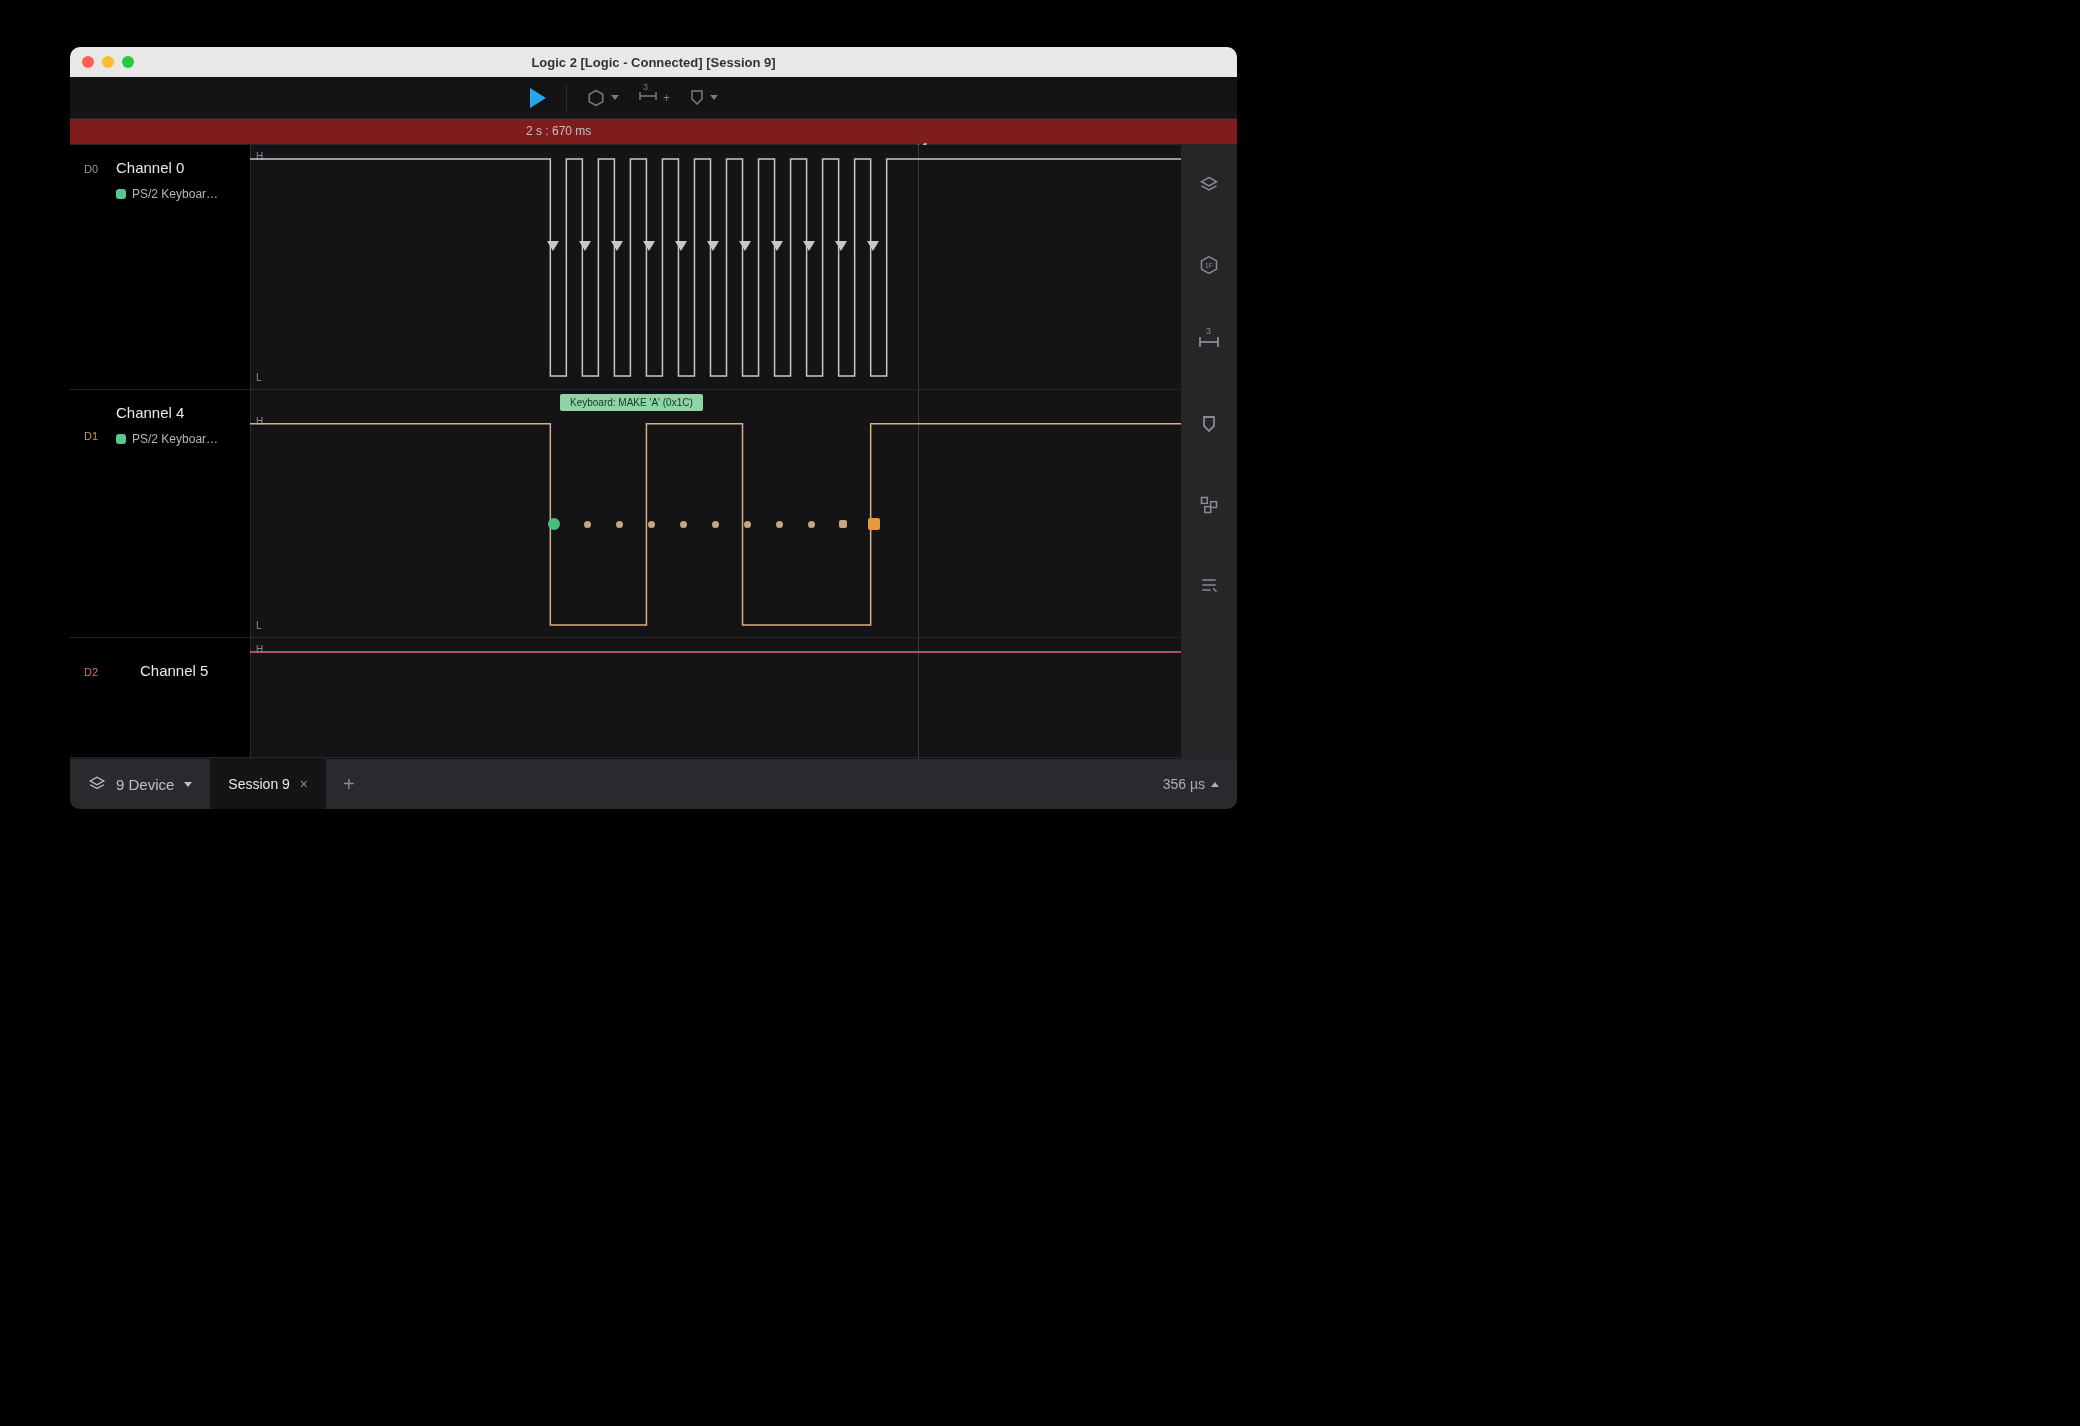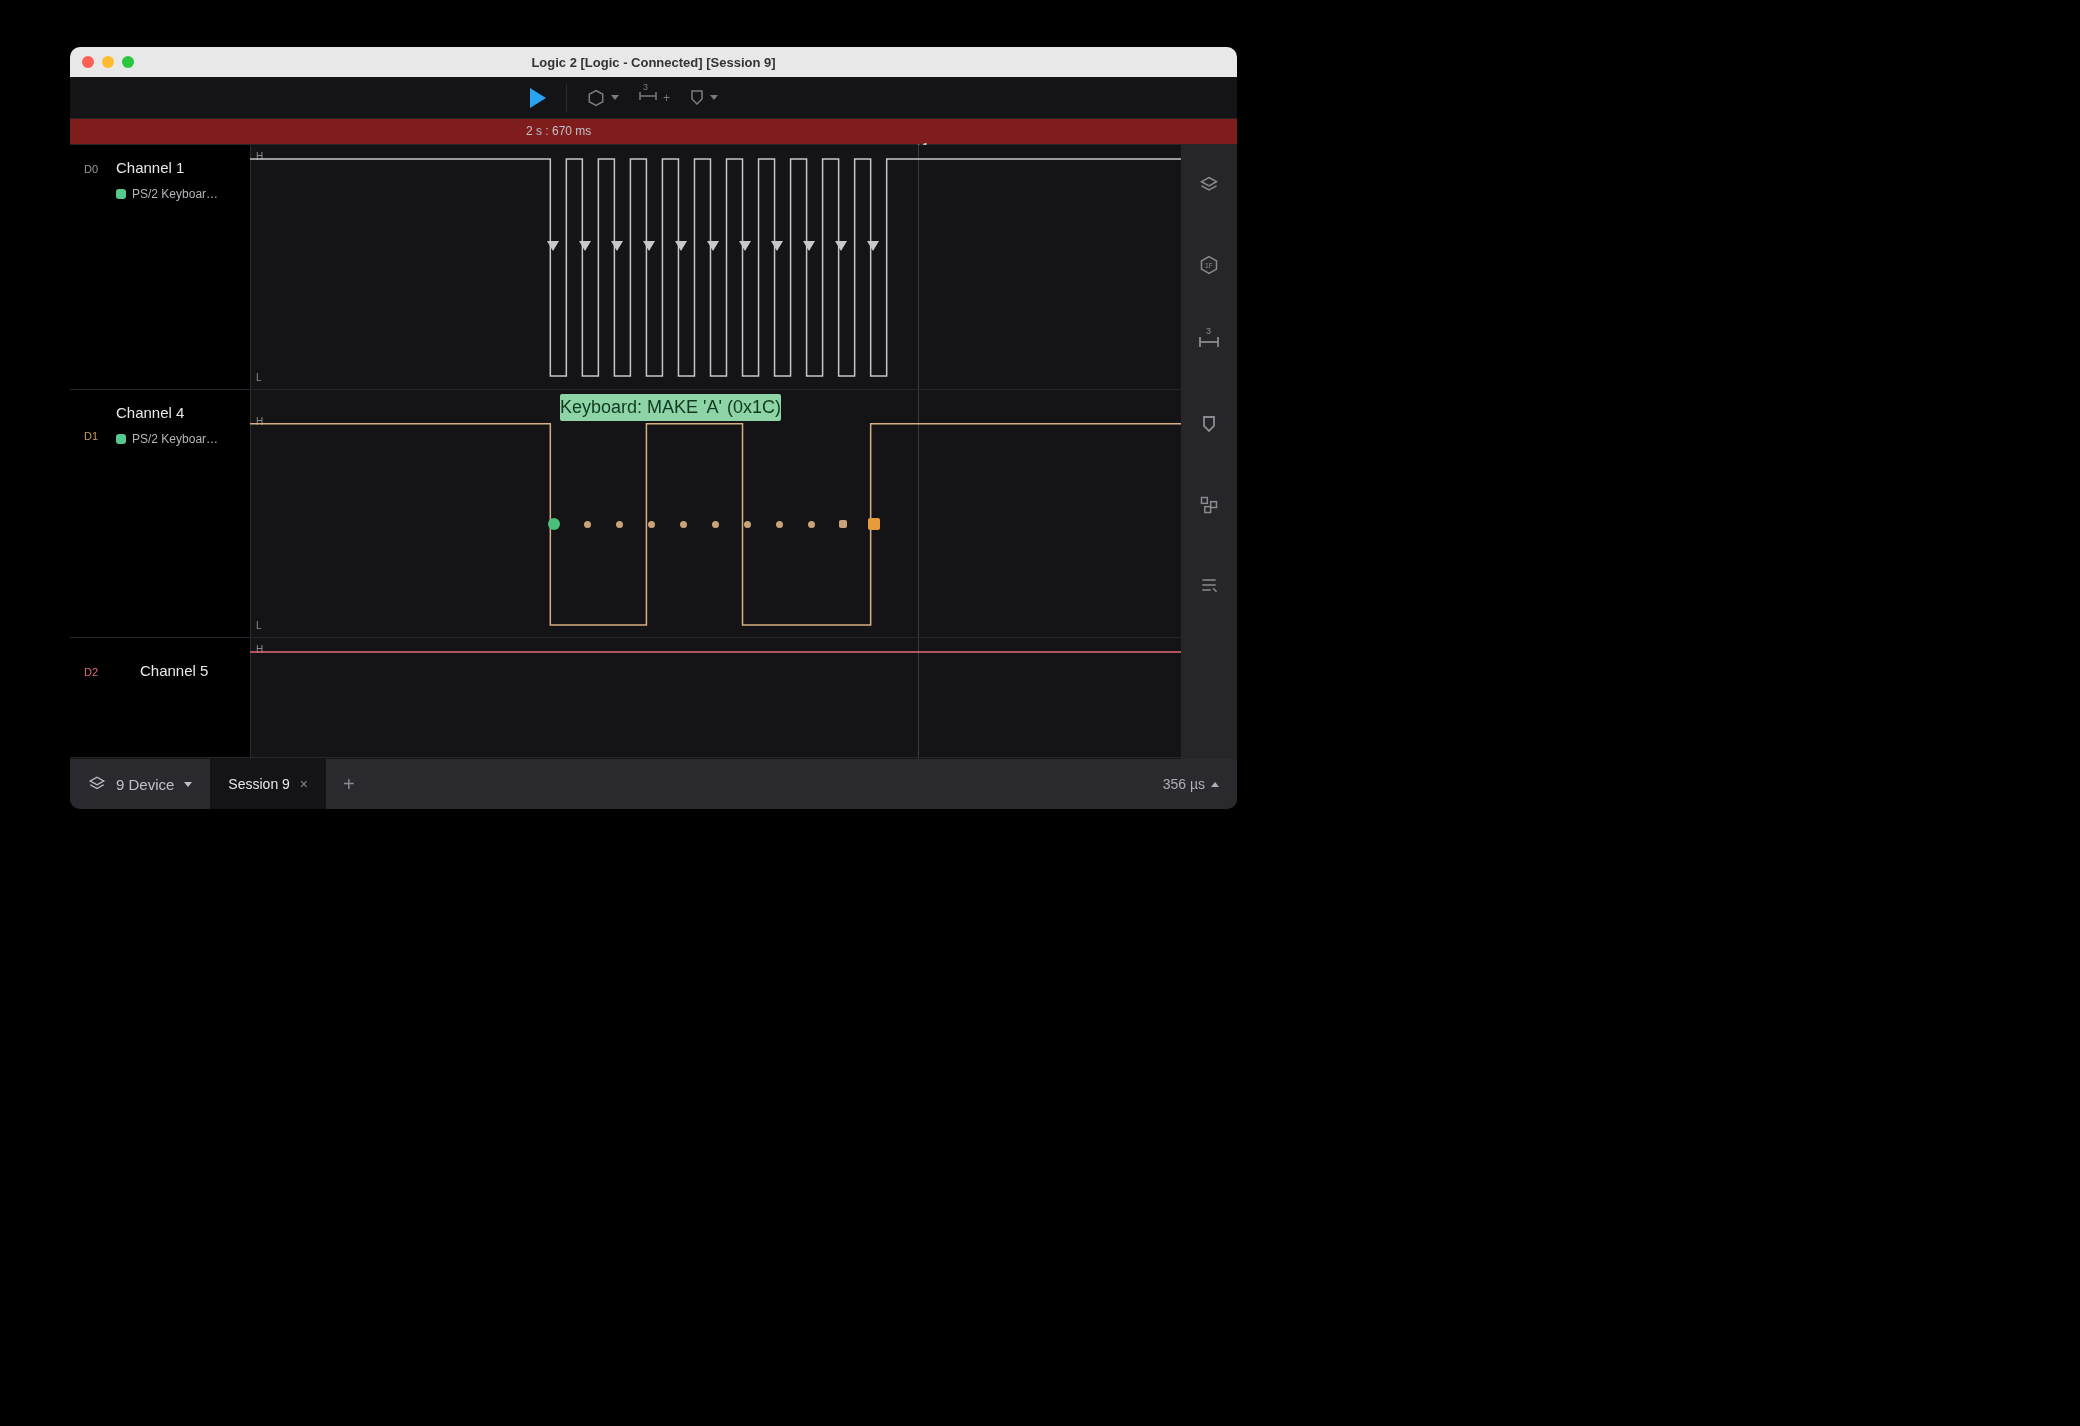--- a/index.html
+++ b/index.html
@@ -45,21 +45,21 @@
   .ch-name { color: #e8e8ea; font-size: 15px; position: absolute; left: 46px; top: 14px; }
   .analyzer-chip { position: absolute; left: 46px; top: 42px; display: flex; align-items: center; gap: 6px; color: #b5b5bb; font-size: 12px; }
   .chip-dot { width: 10px; height: 10px; border-radius: 3px; background: #57c98f; }
 
   .waveform-area { position: absolute; left: 180px; right: 0; top: 0; bottom: 0; }
   .hl { position: absolute; color: #8a8a92; font-size: 10px; left: 6px; }
   .vline { position: absolute; top: 0; bottom: 0; width: 1px; background: #2b2b30; }
 
   svg.wave { position: absolute; left: 0; top: 0; width: 100%; height: 100%; }
 
-  .decoder-tag { position: absolute; background: #8fd4a7; color: #0f3a22; font-size: 18px; padding: 3px 0; border-radius: 2px; white-space: nowrap; }
+  .decoder-tag { position: absolute; background: #8fd4a7; color: #0f3a22; font-size: 10px; padding: 3px 10px; border-radius: 2px; white-space: nowrap; }
 
   .bit-dot { position: absolute; width: 7px; height: 7px; border-radius: 50%; background: #c9a47a; }
   .bit-dot.start { background: #4bbf7a; width: 12px; height: 12px; }
   .bit-dot.parity { border-radius: 2px; width: 8px; height: 8px; }
   .bit-dot.stop { background: #e69a3c; border-radius: 2px; width: 12px; height: 12px; }
 
   
   .arrow-down { position: absolute; width: 0; height: 0; border-left: 6px solid transparent; border-right: 6px solid transparent; border-top: 10px solid #c8c8cc; }
 
   
@@ -124,21 +124,21 @@
   <div class="main">
     <div class="tracks">
 
       <div class="vline" style="left:180px;"></div>
       <div class="vline" style="left:848px; background:#3a3a40;"></div>
 
       <div class="track" style="height:245px;">
         <div class="track-gutter g0"></div>
         <div class="track-label">
           <span class="d-index">D0</span>
-          <span class="ch-name">Channel 1</span>
+          <span class="ch-name">Channel 0</span>
           <div class="analyzer-chip">
             <div class="chip-dot"></div>
             <span>PS/2 Keyboar…</span>
           </div>
         </div>
         <div class="waveform-area">
           <span class="hl" style="top:6px;">H</span>
           <span class="hl" style="bottom:6px;">L</span>
           <svg class="wave" viewBox="0 0 930 245" preserveAspectRatio="none">
 

